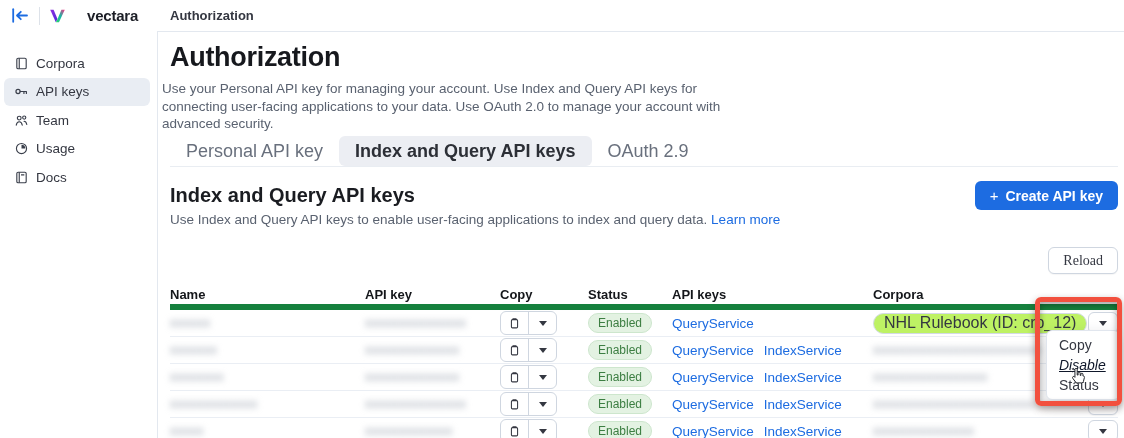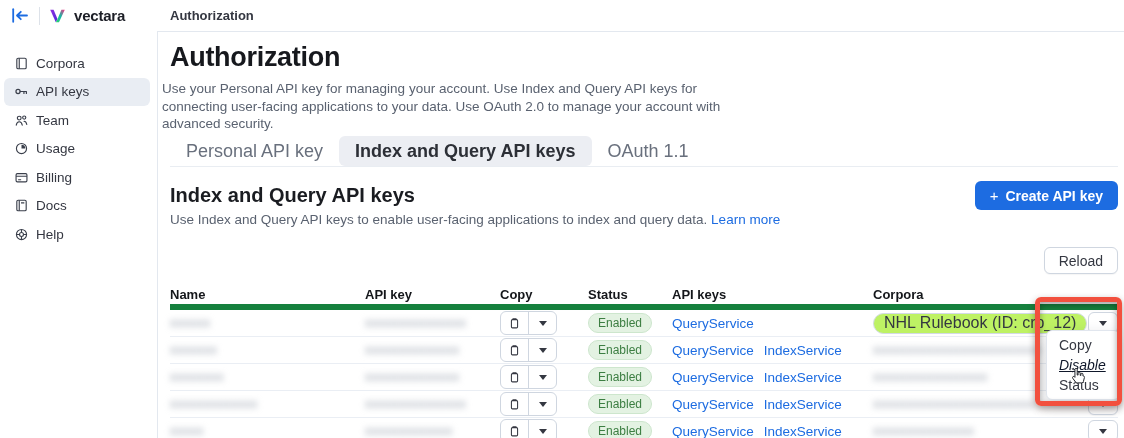--- a/index.html
+++ b/index.html
@@ -5,21 +5,21 @@
   html,body{margin:0;padding:0;background:#fff;}
   .app{position:relative;width:1124px;height:438px;background:#fff;overflow:hidden;
        font-family:"Liberation Sans",sans-serif;color:#1a1c21;}
   svg{display:block;}
 
   
   .topbar{position:absolute;left:0;top:0;width:100%;height:31px;background:#fff;z-index:4;}
   .topbar-border{position:absolute;left:157px;right:0;top:31px;height:1px;background:#e3e8ef;}
   .collapse-btn{position:absolute;left:11px;top:8px;width:18px;height:15px;color:#1d6ce1;cursor:pointer;}
   .logo-divider{position:absolute;left:39px;top:7px;width:1px;height:18px;background:#dde2e9;}
-  .logo{position:absolute;left:49px;top:7px;display:flex;align-items:center;gap:8px;}
+  .logo{position:absolute;left:49px;top:7px;display:flex;align-items:center;gap:21px;}
   .logo-text{font-size:15px;font-weight:700;color:#1c1e26;letter-spacing:-.2px;}
   .breadcrumb{position:absolute;left:170px;top:0;height:31px;line-height:31px;font-size:13px;font-weight:600;color:#343741;}
 
   
   .sidebar{position:absolute;left:0;top:31px;width:157px;bottom:0;padding-top:18px;box-sizing:border-box;}
   .sidebar-vline{position:absolute;left:157px;top:0;bottom:0;width:1px;background:#e3e8ef;}
   .sb-item{display:flex;align-items:center;height:28.5px;margin:0 7px 0 4px;padding-left:10px;
            border-radius:6px;font-size:13.5px;color:#343741;cursor:pointer;gap:7px;}
   .sb-item.selected{background:#e9edf3;}
   .sb-icon{width:15px;height:15px;color:#3a3f4b;flex:0 0 auto;}
@@ -37,21 +37,21 @@
   .section-title{position:absolute;left:170px;top:184px;font-size:20px;font-weight:600;color:#1a1c21;}
   .section-desc{position:absolute;left:170px;top:212px;font-size:13.5px;color:#5a6270;}
   .link{color:#1d6ce1;text-decoration:none;cursor:pointer;}
 
   .create-btn{position:absolute;right:6px;top:181px;height:29px;display:inline-flex;align-items:center;gap:7px;
               padding:0 15px;background:#1d6ce1;color:#fff;font-size:14px;font-weight:600;border:none;
               border-radius:6px;cursor:pointer;font-family:inherit;}
   .create-plus{font-size:15px;font-weight:400;line-height:1;}
   .reload-btn{position:absolute;right:6px;top:247px;height:27px;padding:0 14px;background:#fff;color:#343741;
               font-size:14px;font-weight:500;border:1px solid #cfd6e0;border-radius:6px;cursor:pointer;
-              font-family:Liberation Sans, sans-serif;box-shadow:0 1px 1px rgba(0,0,0,.04);}
+              font-family:Liberation Serif, serif;box-shadow:0 1px 1px rgba(0,0,0,.04);}
 
   
   .table{position:absolute;left:170px;top:285px;width:948px;}
   .tr{display:grid;grid-template-columns:195px 135px 88px 84px 201px 167px 1fr;align-items:center;}
   .thead{height:19px;border-bottom:6px solid #15803d;font-size:13px;font-weight:700;color:#14161a;}
   .row{height:27px;border-bottom:1px solid #eaeef4;font-size:13.5px;box-sizing:border-box;}
   .blur{color:#98a0ad;filter:blur(3px);user-select:none;font-size:12.5px;letter-spacing:.5px;white-space:nowrap;overflow:hidden;}
 
   .copy-group{display:inline-flex;height:22px;border:1px solid #cfd6e0;border-radius:6px;background:#fff;overflow:hidden;}
   .copy-seg{width:27px;display:flex;align-items:center;justify-content:center;cursor:pointer;color:#343741;}
@@ -150,55 +150,36 @@
       <span class="sb-icon">
           <svg viewBox="0 0 16 16" width="15" height="15">
             <circle cx="8" cy="8" r="5.4" fill="none" stroke="currentColor" stroke-width="1.2"></circle>
             <path d="M8 8V3.9A4.1 4.1 0 0 1 12.1 8Z" fill="currentColor"></path>
           </svg>
         </span>
       <span>Usage</span>
     </div>
     <div class="sb-item">
       <span class="sb-icon">
-          <svg viewBox="0 0 16 16" width="15" height="15" fill="none" stroke="currentColor" stroke-width="1.2">
-            <rect x="2.2" y="3.8" width="11.6" height="8.8" rx="1.4"></rect>
-            <path d="M2.2 6.6h11.6M4.4 10.4h3.2"></path>
-          </svg>
-        </span>
-      <span>Billing</span>
-    </div>
-    <div class="sb-item">
-      <span class="sb-icon">
           <svg viewBox="0 0 16 16" width="15" height="15" fill="none" stroke="currentColor" stroke-width="1.2" stroke-linejoin="round">
             <rect x="3" y="2.4" width="10" height="11.2" rx="1.4"></rect>
             <path d="M5.6 2.4v11.2M7.5 5.2h3.5"></path>
           </svg>
         </span>
       <span>Docs</span>
     </div>
-    <div class="sb-item">
-      <span class="sb-icon">
-          <svg viewBox="0 0 16 16" width="15" height="15" fill="none" stroke="currentColor" stroke-width="1.2">
-            <circle cx="8" cy="8" r="5.4"></circle>
-            <circle cx="8" cy="8" r="2.1"></circle>
-            <path d="M8 2.6v3.3M8 10.1v3.3M2.6 8h3.3M10.1 8h3.3"></path>
-          </svg>
-        </span>
-      <span>Help</span>
-    </div>
   </div>
 
   <div class="page-title">Authorization</div>
   <div class="page-desc">Use your Personal API key for managing your account. Use Index and Query API keys for connecting user-facing applications to your data. Use OAuth 2.0 to manage your account with advanced security.</div>
 
   <div class="tabs">
     <div class="tab">Personal API key</div>
     <div class="tab active">Index and Query API keys</div>
-    <div class="tab">OAuth 1.1</div>
+    <div class="tab">OAuth 2.9</div>
   </div>
   <div class="tabs-border"></div>
 
   <div class="section-title">Index and Query API keys</div>
   <div class="section-desc">
     <span>Use Index and Query API keys to enable user-facing applications to index and query data.</span>
     <span class="link">Learn more</span>
   </div>
 
   <button class="create-btn">

